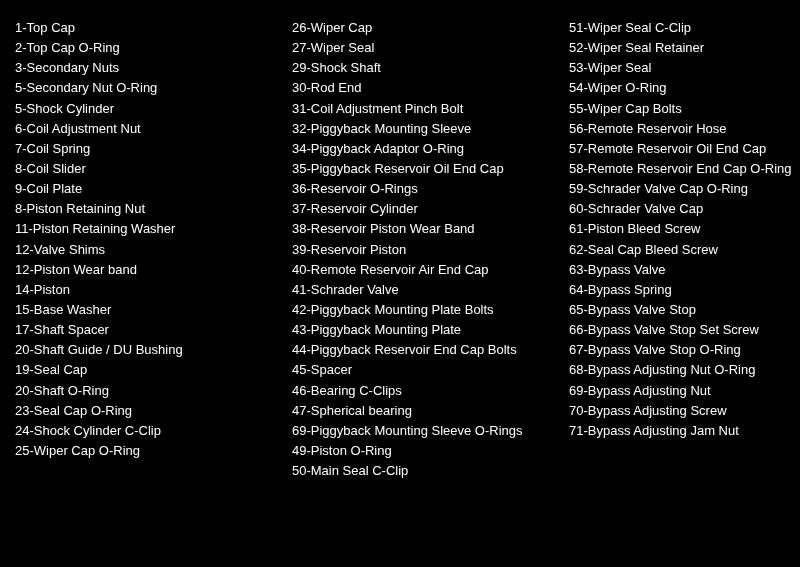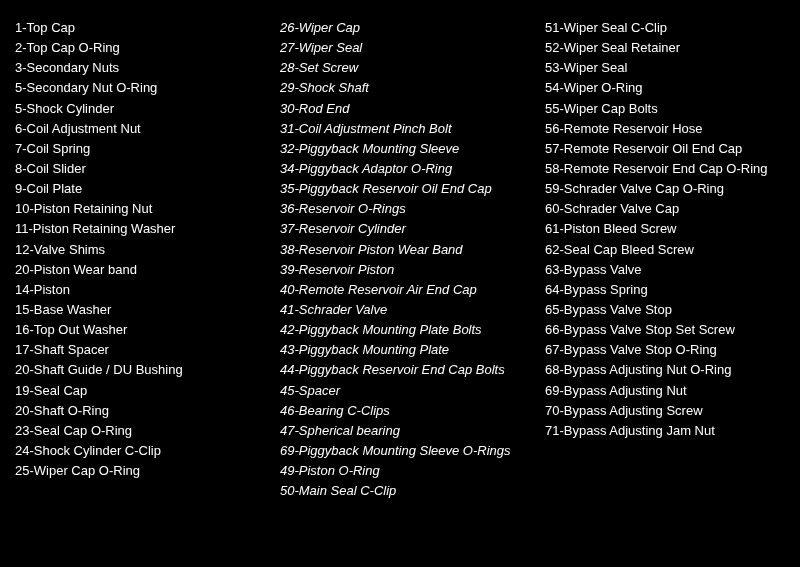--- a/index.html
+++ b/index.html
@@ -7,68 +7,66 @@
       background-color: #000;
       color: #fff;
       font-family: Arial, sans-serif;
       font-size: 13px;
       width: 800px;
       min-height: 567px;
       padding: 10px 15px;
     }
     .columns-wrapper {
       display: flex;
-      gap: 0;
+      gap: 12px;
       align-items: flex-start;
     }
     .col {
       flex: 0 0 auto;
       padding-right: 10px;
     }
     .col-1 { width: 265px; padding-top: 8px; }
-    .col-2 { width: 265px; padding-top: 8px; font-style: italic; }
+    .col-2 { width: 265px; padding-top: 8px; }
     .col-3 { width: 270px; padding-top: 8px; }
     .item {
       line-height: 1.55;
       white-space: nowrap;
     }
   </style>
 </head>
 <body>
 
 <div class="columns-wrapper">
 <div class="col col-1">
       <div class="item">1-Top Cap</div>
       <div class="item">2-Top Cap O-Ring</div>
       <div class="item">3-Secondary Nuts</div>
       <div class="item">5-Secondary Nut O-Ring</div>
       <div class="item">5-Shock Cylinder</div>
       <div class="item">6-Coil Adjustment Nut</div>
       <div class="item">7-Coil Spring</div>
       <div class="item">8-Coil Slider</div>
       <div class="item">9-Coil Plate</div>
-      <div class="item">10-Piston Retaining Nut</div>
+      <div class="item">8-Piston Retaining Nut</div>
       <div class="item">11-Piston Retaining Washer</div>
       <div class="item">12-Valve Shims</div>
-      <div class="item">20-Piston Wear band</div>
+      <div class="item">12-Piston Wear band</div>
       <div class="item">14-Piston</div>
       <div class="item">15-Base Washer</div>
-      <div class="item">16-Top Out Washer</div>
       <div class="item">17-Shaft Spacer</div>
       <div class="item">20-Shaft Guide / DU Bushing</div>
       <div class="item">19-Seal Cap</div>
       <div class="item">20-Shaft O-Ring</div>
       <div class="item">23-Seal Cap O-Ring</div>
       <div class="item">24-Shock Cylinder C-Clip</div>
       <div class="item">25-Wiper Cap O-Ring</div>
     </div>
     <div class="col col-2">
       <div class="item">26-Wiper Cap</div>
       <div class="item">27-Wiper Seal</div>
-      <div class="item">28-Set Screw</div>
       <div class="item">29-Shock Shaft</div>
       <div class="item">30-Rod End</div>
       <div class="item">31-Coil Adjustment Pinch Bolt</div>
       <div class="item">32-Piggyback Mounting Sleeve</div>
       <div class="item">34-Piggyback Adaptor O-Ring</div>
       <div class="item">35-Piggyback Reservoir Oil End Cap</div>
       <div class="item">36-Reservoir O-Rings</div>
       <div class="item">37-Reservoir Cylinder</div>
       <div class="item">38-Reservoir Piston Wear Band</div>
       <div class="item">39-Reservoir Piston</div>

